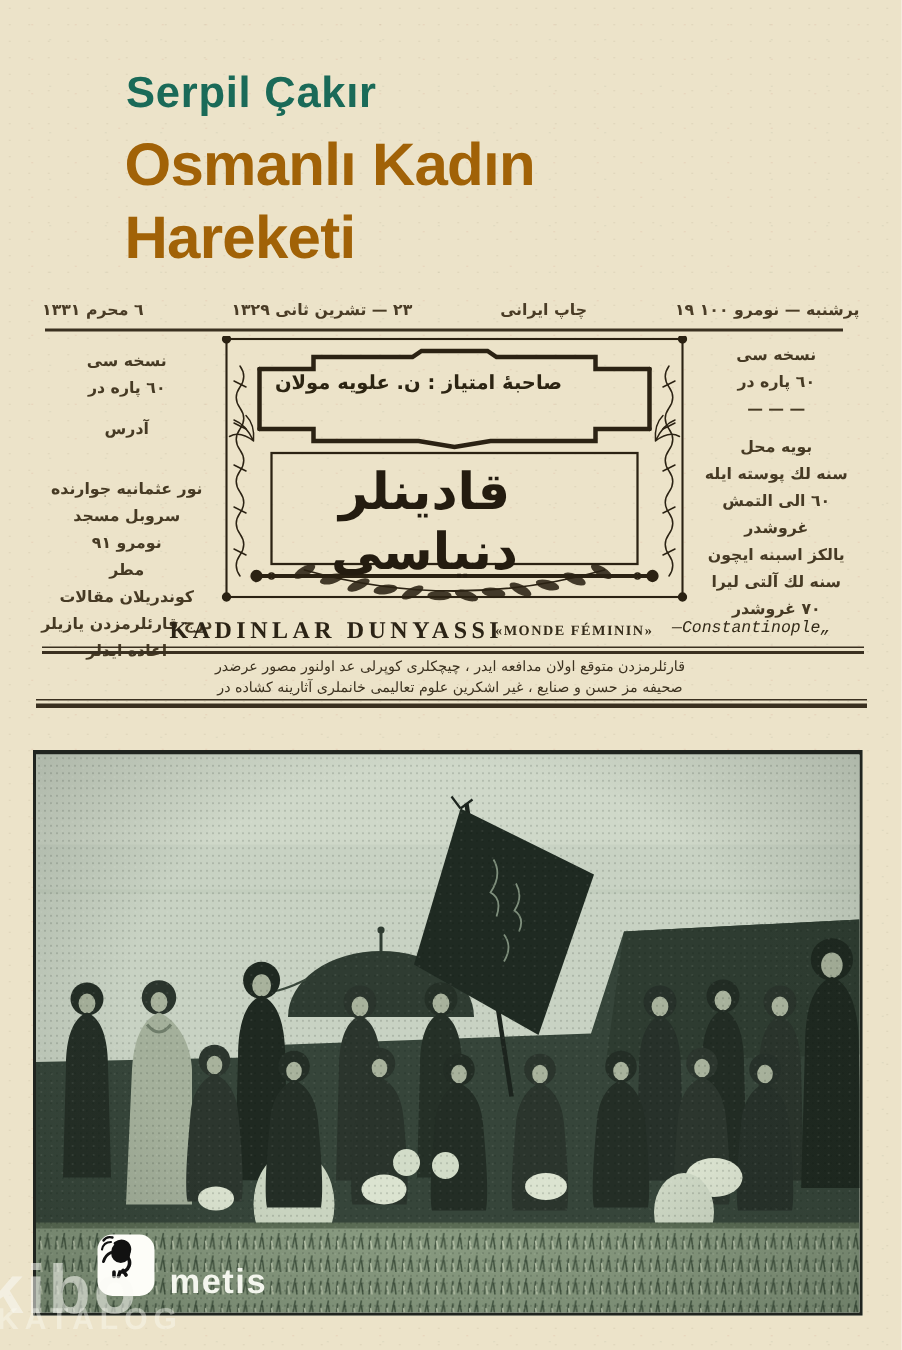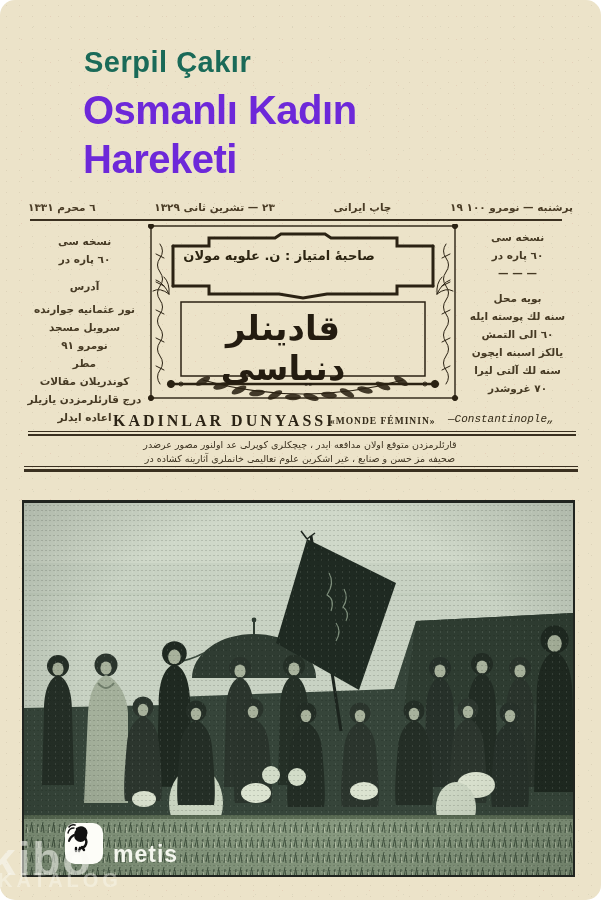--- a/index.html
+++ b/index.html
@@ -1,29 +1,29 @@
 <!DOCTYPE html>
 <html><head>
 <meta charset="utf-8">
 <style>
   html,body{margin:0;padding:0;}
   .cover{position:relative;width:601px;height:900px;background:#ece3c9;overflow:hidden;
-         font-family:"Liberation Sans",sans-serif;border-radius:15px;}
+         font-family:"Liberation Sans",sans-serif;}
   .cover .speckle{position:absolute;inset:0;pointer-events:none;opacity:.5;
     background-image:
       radial-gradient(rgba(150,140,110,.35) .6px, transparent .8px),
       radial-gradient(rgba(190,95,85,.28) .6px, transparent .8px),
       radial-gradient(rgba(110,135,115,.25) .6px, transparent .8px);
     background-size:13px 11px, 29px 23px, 37px 31px;
     background-position:0 0, 7px 5px, 15px 11px;}
   
   .author{position:absolute;left:84px;top:46px;font-size:29px;font-weight:bold;
           color:#1a6a58;letter-spacing:.5px;}
   .title{position:absolute;left:83px;top:86px;font-size:40px;font-weight:bold;
-         color:#6d28d9;line-height:49px;letter-spacing:-.5px;}
+         color:#a16207;line-height:49px;letter-spacing:-.5px;}
   
   .masthead{position:absolute;left:0;top:196px;width:601px;height:280px;color:#3d321f;}
   .dateline{position:absolute;top:5px;left:28px;width:545px;display:flex;
             justify-content:space-between;direction:rtl;font-family:"DejaVu Sans",sans-serif;
             font-size:10.5px;font-weight:bold;color:#4a3c26;}
   .rule{position:absolute;background:#3a3020;}
   .sidecol{position:absolute;width:125px;direction:rtl;text-align:center;
            font-family:"DejaVu Sans",sans-serif;font-size:10.5px;font-weight:bold;
            color:#463a24;line-height:18px;}
   .sidecol .ln{white-space:nowrap;}
@@ -81,36 +81,37 @@
       <span>چاپ ايرانى</span>
       <span>٢٣ — تشرين ثانى ١٣٢٩</span>
       <span>٦ محرم ١٣٣١</span>
     </div>
     <div class="rule" style="top:23px;left:30px;width:532px;height:2px;"></div>
 
     <div class="sidecol" style="left:22px;top:36px;">
       <div class="ln">نسخه سی</div>
       <div class="ln">٦٠ پاره در</div>
       <div class="ln" style="margin-top:9px;">آدرس</div>
-      <div class="ln" style="margin-top:5px;text-align:center;">نور عثمانيه جوارنده</div>
+      <div class="ln" style="margin-top:22px;text-align:center;">نور عثمانيه جوارنده</div>
       <div class="ln">سروبل مسجد</div>
       <div class="ln">نومرو ٩١</div>
       <div class="ln">مطر</div>
       <div class="ln">كوندريلان مقالات</div>
       <div class="ln">درج قارئلرمزدن يازيلر</div>
       <div class="ln">اعاده ايدلر</div>
     </div>
 
     <div class="sidecol" style="left:455px;top:32px;">
       <div class="ln">نسخه سی</div>
       <div class="ln">٦٠ پاره در</div>
       <div class="ln">— — —</div>
       <div class="ln" style="margin-top:7px;">بويه محل</div>
       <div class="ln">سنه لك پوسته ايله</div>
       <div class="ln">٦٠ الى التمش</div>
+      <div class="ln">غروشدر</div>
       <div class="ln">يالكز اسبنه ايچون</div>
       <div class="ln">سنه لك آلتى ليرا</div>
       <div class="ln">٧٠ غروشدر</div>
     </div>
 
     <svg class="ornate" width="320" height="180" viewBox="0 0 320 180">
       <g stroke="#2b2213" fill="none" stroke-linecap="round">
 
         <rect x="8" y="2" width="304" height="172" stroke-width="1.4"></rect>
         <circle cx="8" cy="2" r="2.6" fill="#2b2213"></circle>

